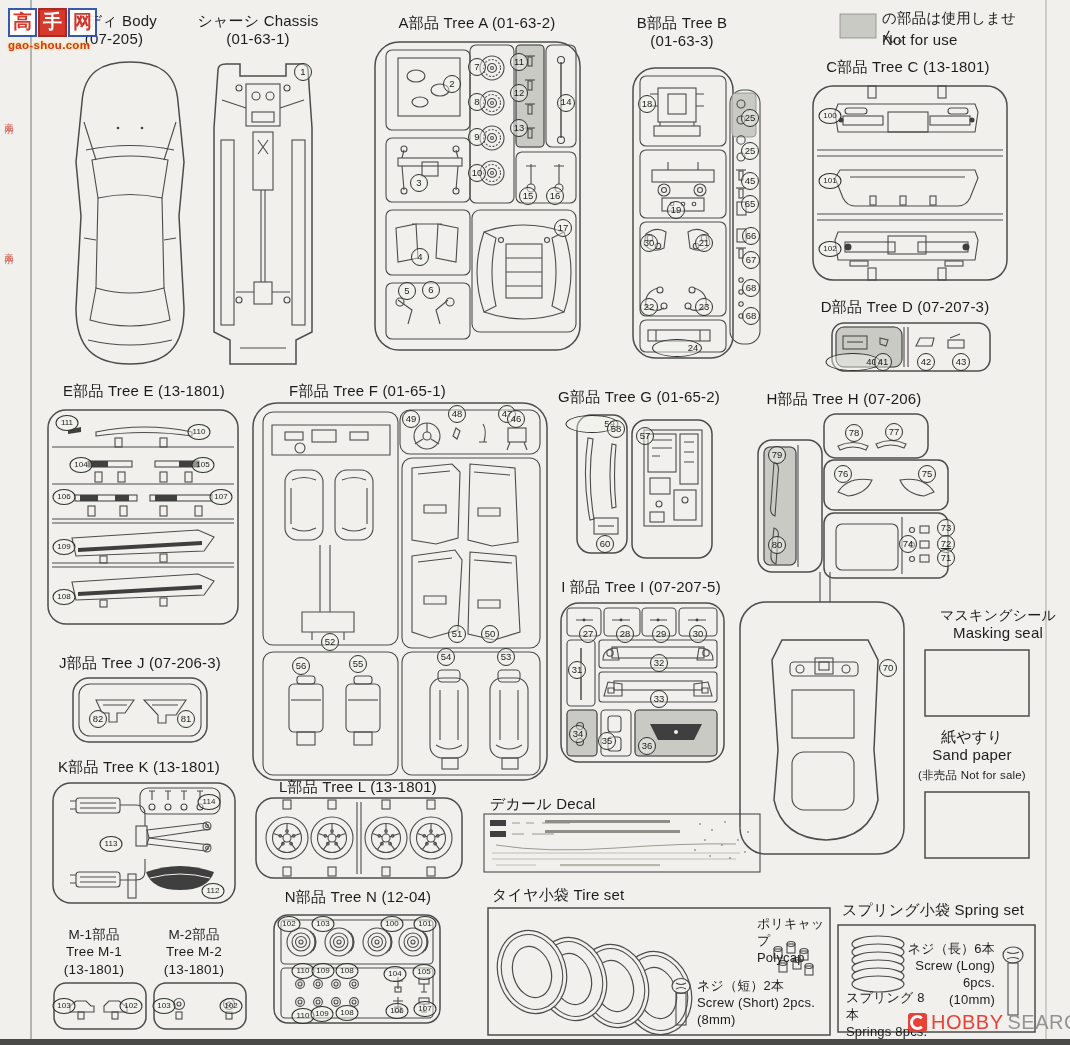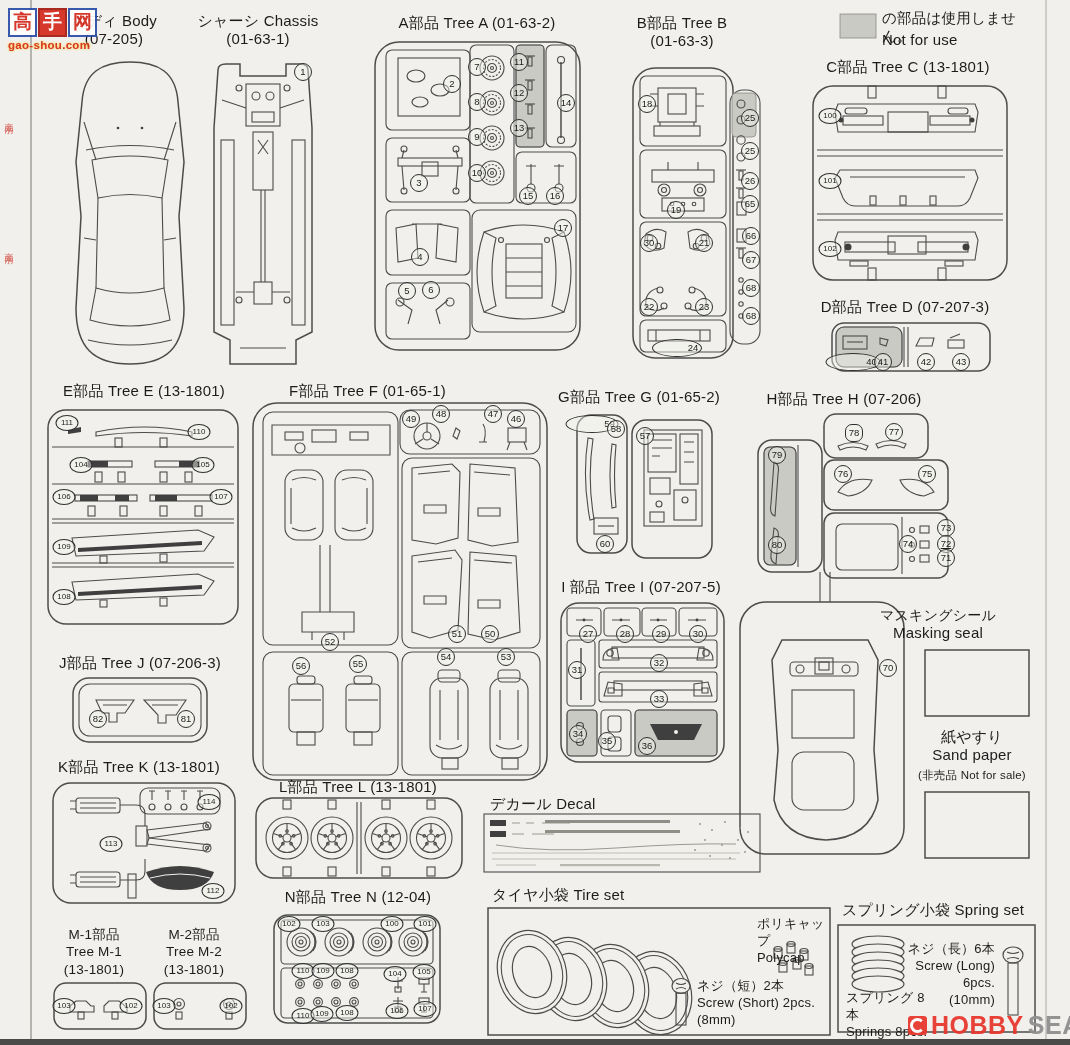--- a/index.html
+++ b/index.html
@@ -32,21 +32,21 @@
           vertical-align:top;margin-right:1px;}
   .wm-box.mid{background:var(--red);color:#fff;border-color:#a51c12;}
   #wm-gs .url{display:block;color:var(--red);font-weight:bold;font-size:11.5px;margin-top:2px;
           letter-spacing:.3px;text-shadow:0 0 3px #ffd24a,0 0 1px #ffd24a;}
   .seal{position:absolute;color:#cf3a30;opacity:.7;font-size:9px;writing-mode:vertical-rl;
         letter-spacing:2px;z-index:9;}
   #wm-hs{position:absolute;left:908px;top:1011px;display:flex;align-items:center;gap:4px;opacity:.95;z-index:9;}
   .hs-icon{width:19px;height:19px;background:var(--hsred);border-radius:3px;position:relative;}
   .hs-icon::after{content:"";position:absolute;left:2px;top:2px;width:9px;height:9px;border-radius:50%;
         border:3px solid #fff;border-right-color:transparent;}
-  #wm-hs b{font-size:25px;font-weight:bold;letter-spacing:.5px;}
+  #wm-hs b{font-size:20px;font-weight:normal;letter-spacing:.5px;}
   .hs-red{color:var(--hsred);} .hs-gray{color:var(--hsgray);}
 </style>
 </head>
 <body>
 
 <div id="sheet">
 
 <svg width="1070" height="1045" viewBox="0 0 1070 1045">
   <defs>
     <pattern id="pv" width="5" height="6" patternUnits="userSpaceOnUse">
@@ -626,21 +626,21 @@
 <div class="t" style="left:611px;top:14px;width:142px;"><span>B部品 Tree B</span><br><span>(01-63-3)</span></div>
 <div class="t tl" style="left:882px;top:10px;width:155px;font-size:14.5px;">の部品は使用しません。</div>
 <div class="t tl" style="left:882px;top:31px;width:155px;">Not for use</div>
 <div class="t" style="left:808px;top:58px;width:200px;">C部品 Tree C (13-1801)</div>
 <div class="t" style="left:810px;top:298px;width:190px;">D部品 Tree D (07-207-3)</div>
 <div class="t" style="left:43px;top:382px;width:202px;">E部品 Tree E (13-1801)</div>
 <div class="t" style="left:250px;top:382px;width:235px;">F部品 Tree F (01-65-1)</div>
 <div class="t" style="left:553px;top:388px;width:172px;">G部品 Tree G (01-65-2)</div>
 <div class="t" style="left:748px;top:390px;width:192px;">H部品 Tree H (07-206)</div>
 <div class="t" style="left:551px;top:578px;width:180px;">I 部品 Tree I (07-207-5)</div>
-<div class="t" style="left:874px;top:606px;width:128px;"><span style="font-size:14px;">マスキングシール</span><br><span>Masking seal</span></div>
+<div class="t" style="left:934px;top:606px;width:128px;"><span style="font-size:14px;">マスキングシール</span><br><span>Masking seal</span></div>
 <div class="t" style="left:908px;top:728px;width:128px;"><span>紙やすり</span><br><span>Sand paper</span><br><span class="tiny">(非売品 Not for sale)</span></div>
 <div class="t" style="left:46px;top:654px;width:188px;">J部品 Tree J (07-206-3)</div>
 <div class="t" style="left:44px;top:758px;width:190px;">K部品 Tree K (13-1801)</div>
 <div class="t" style="left:256px;top:778px;width:204px;">L部品 Tree L (13-1801)</div>
 <div class="t tl" style="left:490px;top:795px;width:160px;">デカール Decal</div>
 <div class="t m3" style="left:48px;top:926px;width:92px;"><span>M-1部品</span><br><span>Tree M-1</span><br><span>(13-1801)</span></div>
 <div class="t m3" style="left:148px;top:926px;width:92px;"><span>M-2部品</span><br><span>Tree M-2</span><br><span>(13-1801)</span></div>
 <div class="t" style="left:268px;top:888px;width:180px;">N部品 Tree N (12-04)</div>
 <div class="t tl" style="left:492px;top:886px;width:220px;">タイヤ小袋  Tire set</div>
 <div class="t tl small" style="left:757px;top:916px;width:75px;"><span>ポリキャップ</span><br><span>Polycap</span></div>
@@ -663,38 +663,38 @@
 
 <span class="badge" style="left: 303px; top: 72px;">1</span>
     <span class="badge" style="left: 452px; top: 84px;">2</span>
     <span class="badge" style="left: 477px; top: 67px;">7</span>
     <span class="badge" style="left: 477px; top: 102px;">8</span>
     <span class="badge" style="left: 477px; top: 137px;">9</span>
     <span class="badge" style="left: 477px; top: 173px;">10</span>
     <span class="badge" style="left: 519px; top: 62px;">11</span>
     <span class="badge" style="left: 519px; top: 93px;">12</span>
     <span class="badge" style="left: 519px; top: 128px;">13</span>
-    <span class="badge" style="left: 566px; top: 103px;">14</span>
+    <span class="badge" style="left: 566px; top: 103px; font-family: Liberation Mono, monospace;">14</span>
     <span class="badge" style="left: 419px; top: 183px;">3</span>
     <span class="badge" style="left: 528px; top: 196px;">15</span>
     <span class="badge" style="left: 555px; top: 196px;">16</span>
     <span class="badge" style="left: 420px; top: 257px;">4</span>
     <span class="badge" style="left: 407px; top: 291px;">5</span>
     <span class="badge" style="left: 431px; top: 290px;">6</span>
     <span class="badge" style="left: 563px; top: 228px;">17</span>
     <span class="badge" style="left: 647px; top: 104px;">18</span>
     <span class="badge" style="left: 676px; top: 210px;">19</span>
     <span class="badge" style="left: 649px; top: 243px;">30</span>
     <span class="badge" style="left: 704px; top: 243px;">21</span>
     <span class="badge" style="left: 649px; top: 307px;">22</span>
     <span class="badge" style="left: 704px; top: 307px;">23</span>
     <span class="badge" style="left: 677px; top: 348px; padding-left: 32px;">24</span>
     <span class="badge" style="left: 750px; top: 118px;">25</span>
     <span class="badge" style="left: 750px; top: 151px;">25</span>
-    <span class="badge" style="left: 750px; top: 181px;">26</span>
+    <span class="badge" style="left: 750px; top: 181px;">45</span>
     <span class="badge" style="left: 750px; top: 204px;">65</span>
     <span class="badge" style="left: 751px; top: 236px;">66</span>
     <span class="badge" style="left: 751px; top: 260px;">67</span>
     <span class="badge" style="left: 751px; top: 288px;">68</span>
     <span class="badge" style="left: 751px; top: 316px;">68</span>
     <span class="badge b3" style="left: 830px; top: 116px;">100</span>
     <span class="badge b3" style="left: 830px; top: 181px;">101</span>
     <span class="badge b3" style="left: 830px; top: 249px;">102</span>
     <span class="badge" style="left: 853px; top: 362px; padding-left: 37px;">40</span>
     <span class="badge" style="left: 883px; top: 362px;">41</span>
@@ -702,35 +702,35 @@
     <span class="badge" style="left: 961px; top: 362px;">43</span>
     <span class="badge b3" style="left: 67px; top: 423px;">111</span>
     <span class="badge b3" style="left: 199px; top: 432px;">110</span>
     <span class="badge b3" style="left: 81px; top: 465px;">104</span>
     <span class="badge b3" style="left: 203px; top: 465px;">105</span>
     <span class="badge b3" style="left: 64px; top: 497px;">106</span>
     <span class="badge b3" style="left: 221px; top: 497px;">107</span>
     <span class="badge b3" style="left: 64px; top: 547px;">109</span>
     <span class="badge b3" style="left: 64px; top: 597px;">108</span>
     <span class="badge" style="left: 411px; top: 419px;">49</span>
-    <span class="badge" style="left: 441px; top: 414px;">48</span>
-    <span class="badge" style="left: 493px; top: 414px;">47</span>
+    <span class="badge" style="left: 457px; top: 414px;">48</span>
+    <span class="badge" style="left: 507px; top: 414px;">47</span>
     <span class="badge" style="left: 516px; top: 419px;">46</span>
     <span class="badge" style="left: 457px; top: 634px;">51</span>
     <span class="badge" style="left: 490px; top: 634px;">50</span>
     <span class="badge" style="left: 330px; top: 642px;">52</span>
     <span class="badge" style="left: 301px; top: 666px;">56</span>
     <span class="badge" style="left: 358px; top: 664px;">55</span>
     <span class="badge" style="left: 446px; top: 657px;">54</span>
     <span class="badge" style="left: 506px; top: 657px;">53</span>
     <span class="badge" style="left: 592px; top: 424px; padding-left: 35px;">59</span>
     <span class="badge" style="left: 616px; top: 429px;">58</span>
     <span class="badge" style="left: 645px; top: 436px;">57</span>
     <span class="badge" style="left: 605px; top: 544px;">60</span>
-    <span class="badge" style="left: 854px; top: 433px; border-radius: 7px;">78</span>
+    <span class="badge" style="left: 854px; top: 433px;">78</span>
     <span class="badge" style="left: 894px; top: 432px;">77</span>
     <span class="badge" style="left: 843px; top: 474px;">76</span>
     <span class="badge" style="left: 927px; top: 474px;">75</span>
     <span class="badge" style="left: 777px; top: 455px;">79</span>
     <span class="badge" style="left: 777px; top: 545px;">80</span>
     <span class="badge" style="left: 908px; top: 544px;">74</span>
     <span class="badge" style="left: 946px; top: 528px;">73</span>
     <span class="badge" style="left: 946px; top: 544px; text-decoration: underline;">72</span>
     <span class="badge" style="left: 946px; top: 558px;">71</span>
     <span class="badge" style="left: 888px; top: 668px;">70</span>

